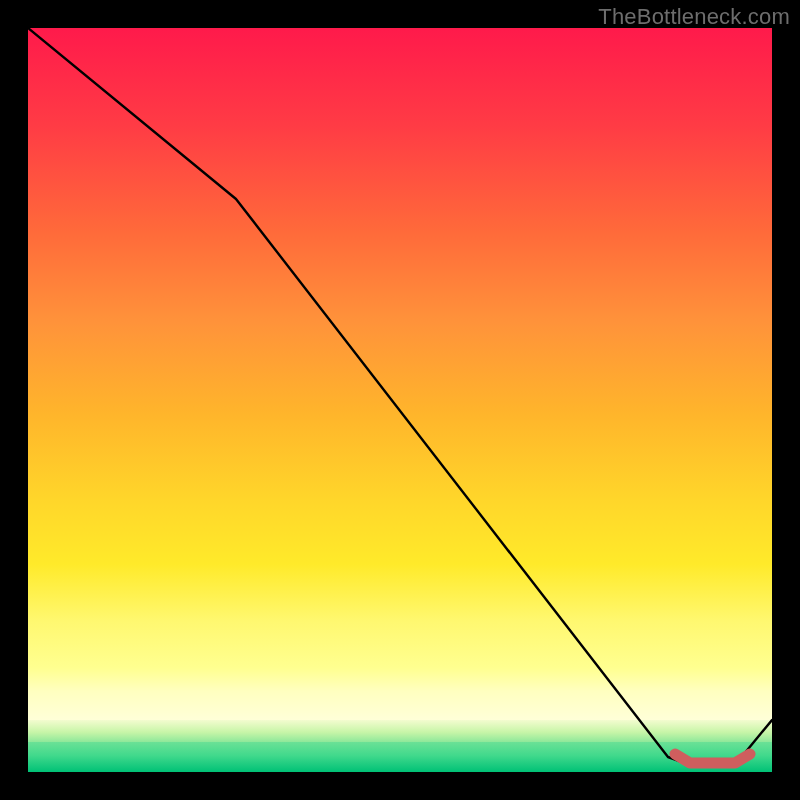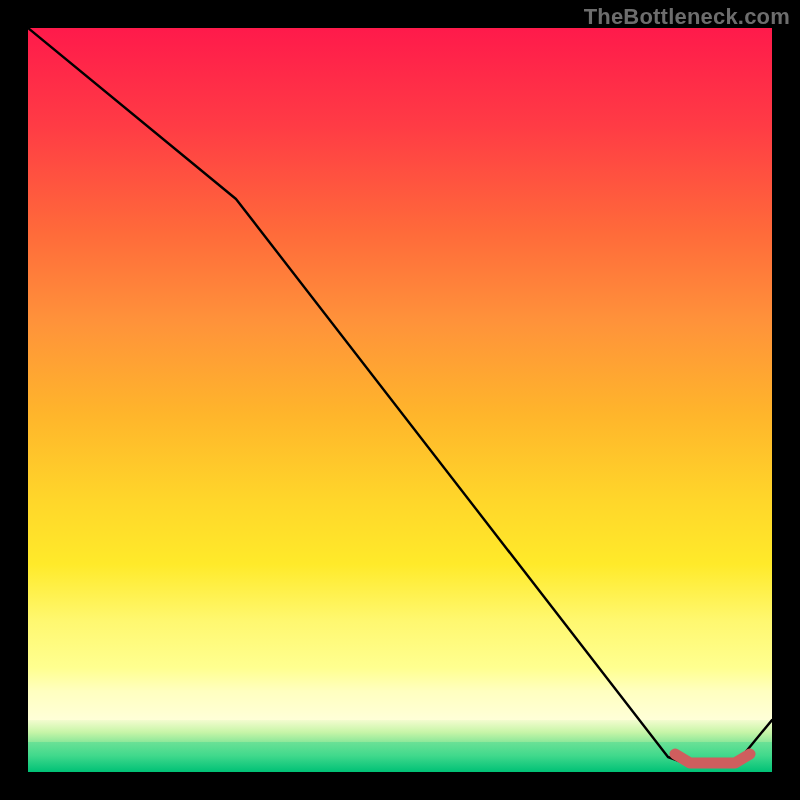--- a/index.html
+++ b/index.html
@@ -15,21 +15,21 @@
     position: relative;
     width: 800px;
     height: 800px;
     background: #000;
   }
   .watermark {
     position: absolute;
     top: 4px;
     right: 10px;
     font-size: 22px;
-    font-weight: 700;
+    font-weight: 400;
     color: #6d6d6d;
     letter-spacing: 0.2px;
   }
   .plot {
     position: absolute;
     left: 28px;
     top: 28px;
     width: 744px;
     height: 744px;
   }

